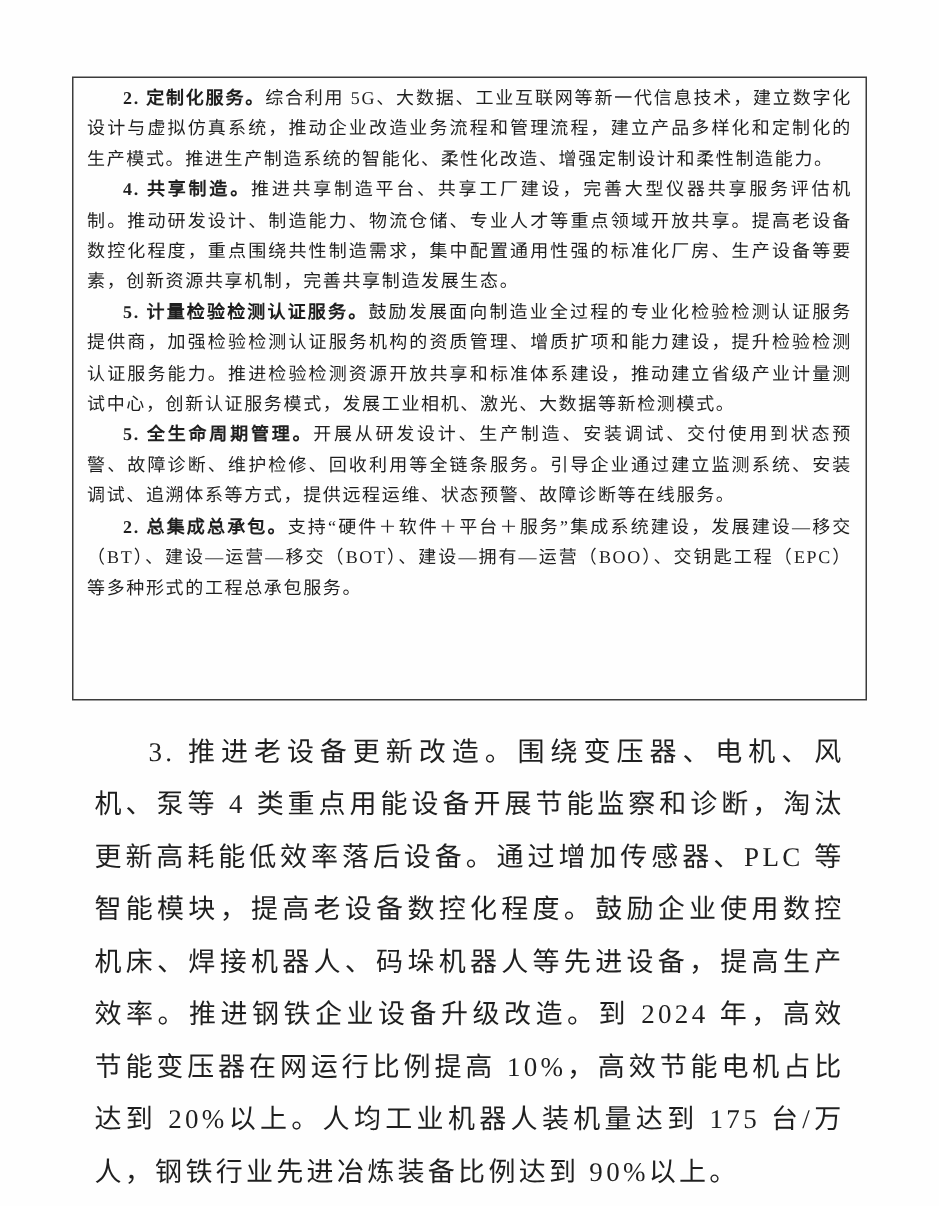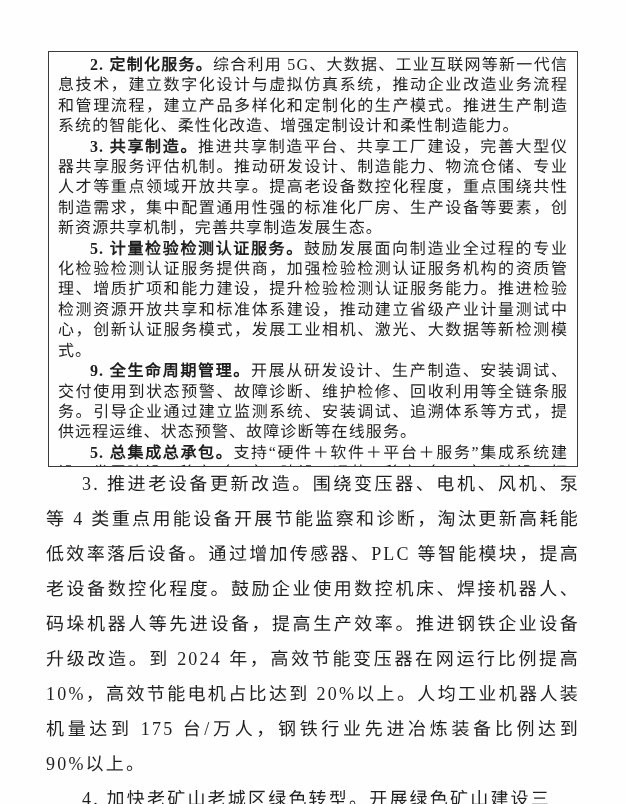--- a/index.html
+++ b/index.html
@@ -18,21 +18,21 @@
   }
   .notice-box {
     position: absolute;
     left: 48px;
     top: 51px;
     width: 530px;
     height: 416px;
     box-sizing: border-box;
     border: 1.5px solid #3c3c3c;
     padding: 3px 9px 4px 9px;
-    font-size: 16px;
+    font-size: 12px;
     line-height: 20.4px;
     letter-spacing: 1.1px;
     text-align: justify;
     text-justify: inter-character;
     overflow: hidden;
   }
   .box-para {
     margin: 0;
     text-indent: 2em;
   }
@@ -44,35 +44,35 @@
     left: 46px;
     top: 467px;
     width: 534px;
     font-size: 18px;
     line-height: 35px;
     letter-spacing: 2.2px;
     text-align: justify;
     text-justify: inter-character;
   }
   .main-para {
-    margin: 0;
+    margin: 17px;
     text-indent: 2em;
   }
 </style>
 </head>
 <body>
 
 <div class="page">
 
   <div class="notice-box">
     <p class="box-para"><span class="box-lead">2. 定制化服务。</span><span>综合利用 5G、大数据、工业互联网等新一代信息技术，建立数字化设计与虚拟仿真系统，推动企业改造业务流程和管理流程，建立产品多样化和定制化的生产模式。推进生产制造系统的智能化、柔性化改造、增强定制设计和柔性制造能力。</span></p>
-    <p class="box-para"><span class="box-lead">3. 共享制造。</span><span>推进共享制造平台、共享工厂建设，完善大型仪器共享服务评估机制。推动研发设计、制造能力、物流仓储、专业人才等重点领域开放共享。提高老设备数控化程度，重点围绕共性制造需求，集中配置通用性强的标准化厂房、生产设备等要素，创新资源共享机制，完善共享制造发展生态。</span></p>
+    <p class="box-para"><span class="box-lead">4. 共享制造。</span><span>推进共享制造平台、共享工厂建设，完善大型仪器共享服务评估机制。推动研发设计、制造能力、物流仓储、专业人才等重点领域开放共享。提高老设备数控化程度，重点围绕共性制造需求，集中配置通用性强的标准化厂房、生产设备等要素，创新资源共享机制，完善共享制造发展生态。</span></p>
     <p class="box-para"><span class="box-lead">5. 计量检验检测认证服务。</span><span>鼓励发展面向制造业全过程的专业化检验检测认证服务提供商，加强检验检测认证服务机构的资质管理、增质扩项和能力建设，提升检验检测认证服务能力。推进检验检测资源开放共享和标准体系建设，推动建立省级产业计量测试中心，创新认证服务模式，发展工业相机、激光、大数据等新检测模式。</span></p>
-    <p class="box-para"><span class="box-lead">9. 全生命周期管理。</span><span>开展从研发设计、生产制造、安装调试、交付使用到状态预警、故障诊断、维护检修、回收利用等全链条服务。引导企业通过建立监测系统、安装调试、追溯体系等方式，提供远程运维、状态预警、故障诊断等在线服务。</span></p>
-    <p class="box-para"><span class="box-lead">5. 总集成总承包。</span><span>支持“硬件＋软件＋平台＋服务”集成系统建设，发展建设—移交（BT）、建设—运营—移交（BOT）、建设—拥有—运营（BOO）、交钥匙工程（EPC）等多种形式的工程总承包服务。</span></p>
+    <p class="box-para"><span class="box-lead">5. 全生命周期管理。</span><span>开展从研发设计、生产制造、安装调试、交付使用到状态预警、故障诊断、维护检修、回收利用等全链条服务。引导企业通过建立监测系统、安装调试、追溯体系等方式，提供远程运维、状态预警、故障诊断等在线服务。</span></p>
+    <p class="box-para"><span class="box-lead">2. 总集成总承包。</span><span>支持“硬件＋软件＋平台＋服务”集成系统建设，发展建设—移交（BT）、建设—运营—移交（BOT）、建设—拥有—运营（BOO）、交钥匙工程（EPC）等多种形式的工程总承包服务。</span></p>
   </div>
 
   <div class="main-text">
     <p class="main-para"><span>3. 推进老设备更新改造。</span><span>围绕变压器、电机、风机、泵等 4 类重点用能设备开展节能监察和诊断，淘汰更新高耗能低效率落后设备。通过增加传感器、PLC 等智能模块，提高老设备数控化程度。鼓励企业使用数控机床、焊接机器人、码垛机器人等先进设备，提高生产效率。推进钢铁企业设备升级改造。到 2024 年，高效节能变压器在网运行比例提高 10%，高效节能电机占比达到 20%以上。人均工业机器人装机量达到 175 台/万人，钢铁行业先进冶炼装备比例达到 90%以上。</span></p>
     <p class="main-para"><span>4. 加快老矿山老城区绿色转型。</span><span>开展绿色矿山建设三</span></p>
   </div>
 
 </div>
 
 </body></html>

